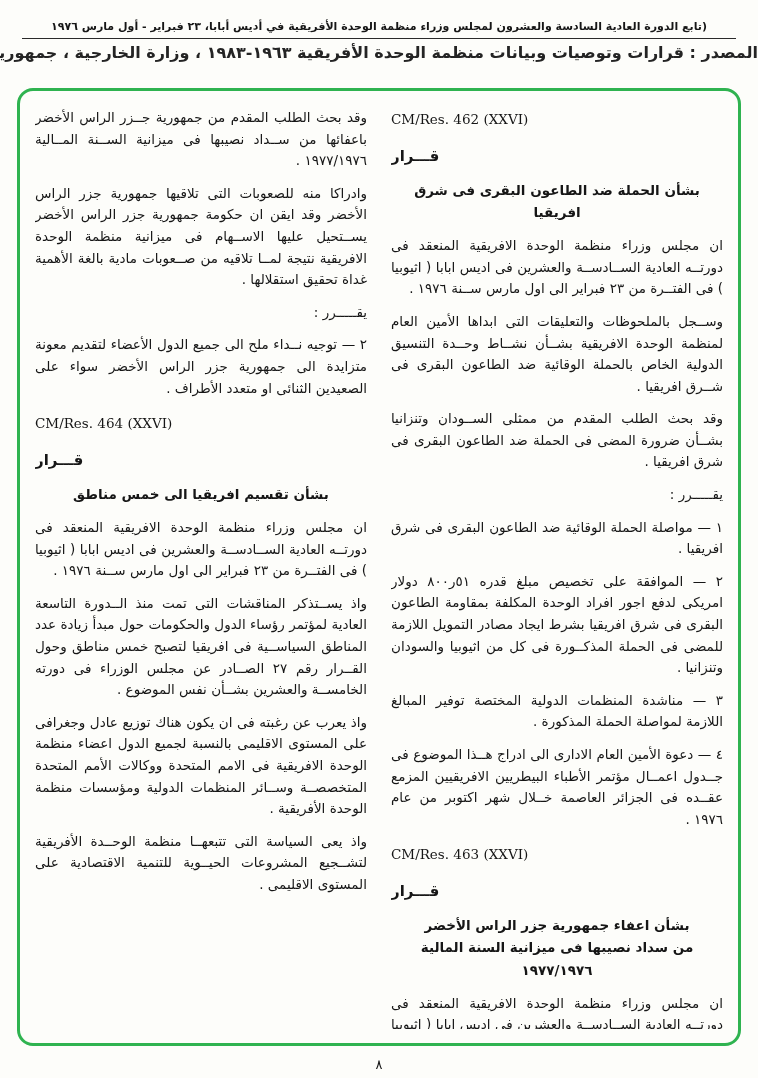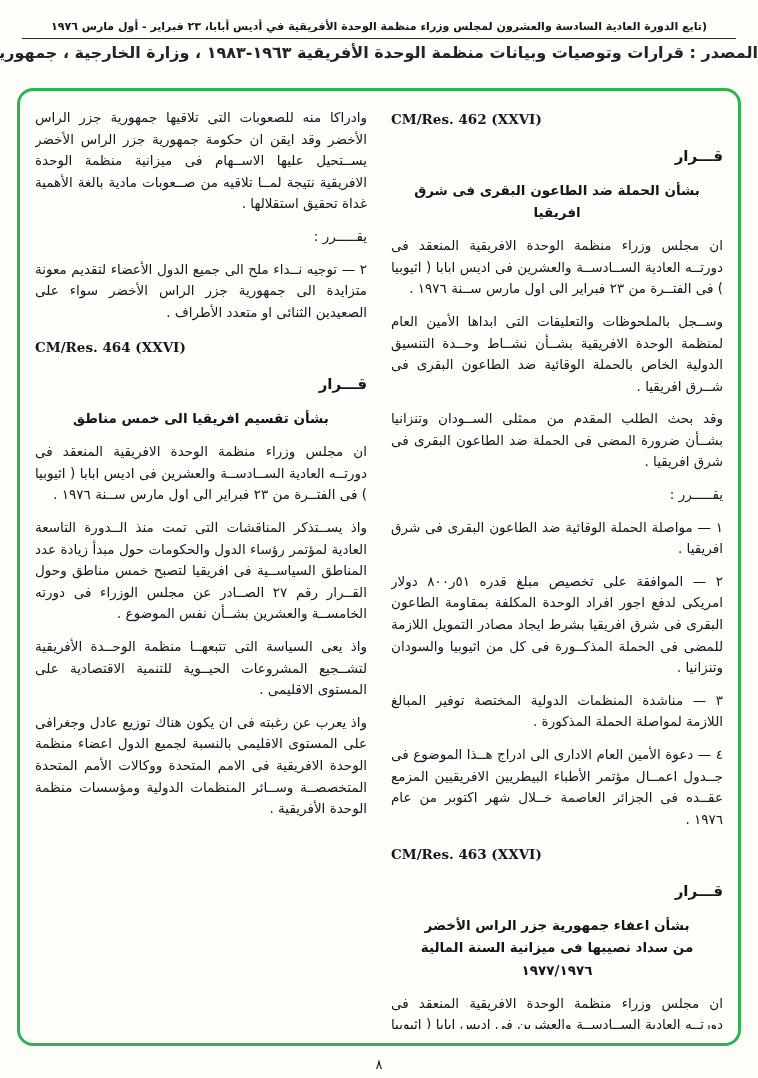--- a/index.html
+++ b/index.html
@@ -64,27 +64,27 @@
     font-size: 13.5px;
     line-height: 1.6;
     overflow: hidden;
   }
 
   
   .res-id {
     direction: ltr;
     text-align: left;
     font-family: "DejaVu Serif", serif;
-    font-weight: bold;
+    font-weight: normal;
     font-size: 13.5px;
     margin: 2px 0 13px 0;
   }
   .gap-top { margin-top: 14px; }
   .res-heading {
-    text-align: right;
+    text-align: left;
     font-weight: bold;
     font-size: 15px;
     margin: 0 0 11px 0;
   }
   .res-subject {
     text-align: center;
     font-weight: bold;
     font-size: 13.5px;
     line-height: 1.65;
     margin: 0 0 12px 0;
@@ -135,29 +135,30 @@
       <h2 class="res-heading">قـــرار</h2>
       <h3 class="res-subject">
         <div>بشأن اعفاء جمهورية جزر الراس الأخضر</div>
         <div>من سداد نصيبها فى ميزانية السنة المالية</div>
         <div>١٩٧٧/١٩٧٦</div>
       </h3>
       <p>ان مجلس وزراء منظمة الوحدة الافريقية المنعقد فى دورتــه العادية الســادســة والعشرين فى اديس ابابا ( اثيوبيا ) فى الفتــرة من ٢٣ فبراير الى اول مارس ســنة ١٩٧٦ .</p>
     </section>
 
     <section class="col">
+      <p>وقد بحث الطلب المقدم من جمهورية جــزر الراس الأخضر باعفائها من ســداد نصيبها فى ميزانية الســنة المــالية ١٩٧٧/١٩٧٦ .</p>
       <p>وادراكا منه للصعوبات التى تلاقيها جمهورية جزر الراس الأخضر وقد ايقن ان حكومة جمهورية جزر الراس الأخضر يســتحيل عليها الاســهام فى ميزانية منظمة الوحدة الافريقية نتيجة لمــا تلاقيه من صــعوبات مادية بالغة الأهمية غداة تحقيق استقلالها .</p>
       <p class="decides">يقـــــرر :</p>
       <p>٢ — توجيه نــداء ملح الى جميع الدول الأعضاء لتقديم معونة متزايدة الى جمهورية جزر الراس الأخضر سواء على الصعيدين الثنائى او متعدد الأطراف .</p>
 
       <div class="res-id gap-top">CM/Res. 464 (XXVI)</div>
       <h2 class="res-heading">قـــرار</h2>
       <h3 class="res-subject">بشأن تقسيم افريقيا الى خمس مناطق</h3>
       <p>ان مجلس وزراء منظمة الوحدة الافريقية المنعقد فى دورتــه العادية الســادســة والعشرين فى اديس ابابا ( اثيوبيا ) فى الفتــرة من ٢٣ فبراير الى اول مارس ســنة ١٩٧٦ .</p>
       <p>واذ يســتذكر المناقشات التى تمت منذ الــدورة التاسعة العادية لمؤتمر رؤساء الدول والحكومات حول مبدأ زيادة عدد المناطق السياســية فى افريقيا لتصبح خمس مناطق وحول القــرار رقم ٢٧ الصــادر عن مجلس الوزراء فى دورته الخامســة والعشرين بشــأن نفس الموضوع .</p>
+      <p>واذ يعرب عن رغبته فى ان يكون هناك توزيع عادل وجغرافى على المستوى الاقليمى بالنسبة لجميع الدول اعضاء منظمة الوحدة الافريقية فى الامم المتحدة ووكالات الأمم المتحدة المتخصصــة وســائر المنظمات الدولية ومؤسسات منظمة الوحدة الأفريقية .</p>
       <p>واذ يعى السياسة التى تتبعهــا منظمة الوحــدة الأفريقية لتشــجيع المشروعات الحيــوية للتنمية الاقتصادية على المستوى الاقليمى .</p>
-      <p>واذ يعرب عن رغبته فى ان يكون هناك توزيع عادل وجغرافى على المستوى الاقليمى بالنسبة لجميع الدول اعضاء منظمة الوحدة الافريقية فى الامم المتحدة ووكالات الأمم المتحدة المتخصصــة وســائر المنظمات الدولية ومؤسسات منظمة الوحدة الأفريقية .</p>
     </section>
 
   </div>
 </div>
 
 <div class="page-number">٨</div>
 
 </body></html>

